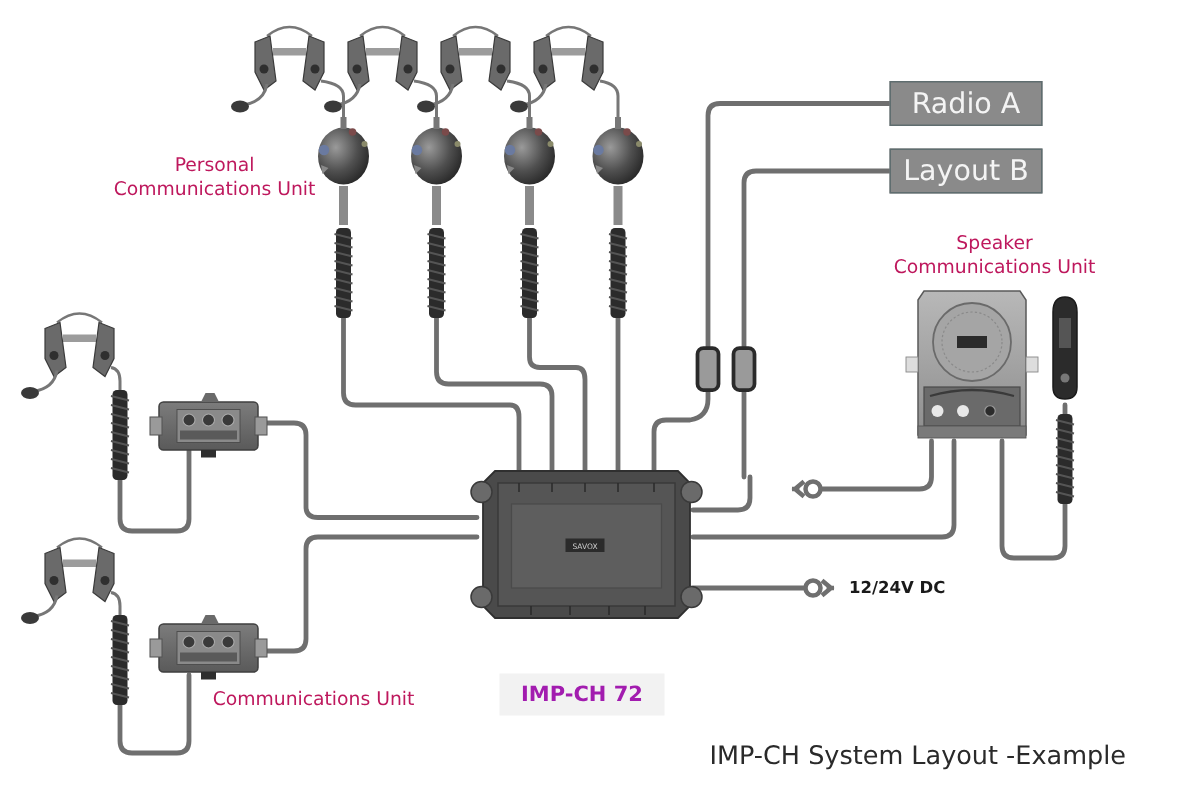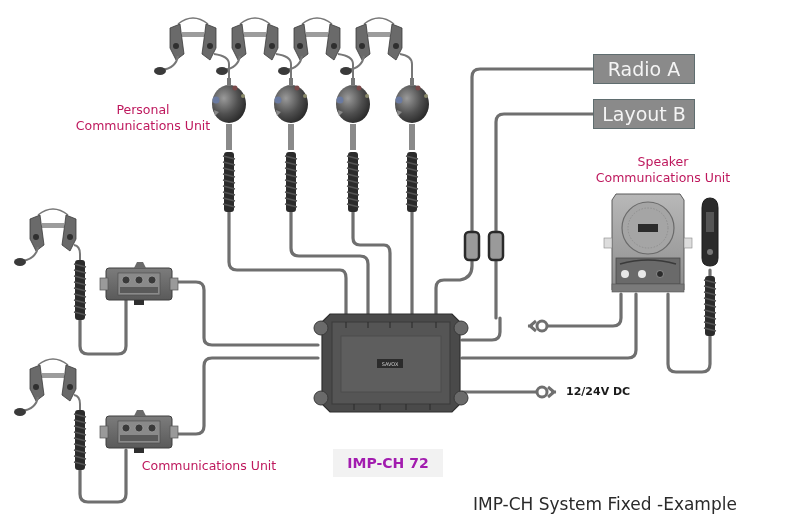--- a/index.html
+++ b/index.html
@@ -200,13 +200,13 @@
   <div>Communications Unit</div>
 </div>
 
 <div class="radio-box" style="left:593px; top:54px; width:100px; height:28px;">Radio A</div>
 <div class="radio-box" style="left:593px; top:99px; width:100px; height:28px;">Layout B</div>
 
 <div class="model-label">IMP-CH 72</div>
 
 <div class="power-label">12/24V DC</div>
 
-<div class="caption">IMP-CH System Fixed -Example</div>
+<div class="caption">IMP-CH System Layout -Example</div>
 
 </body></html>

